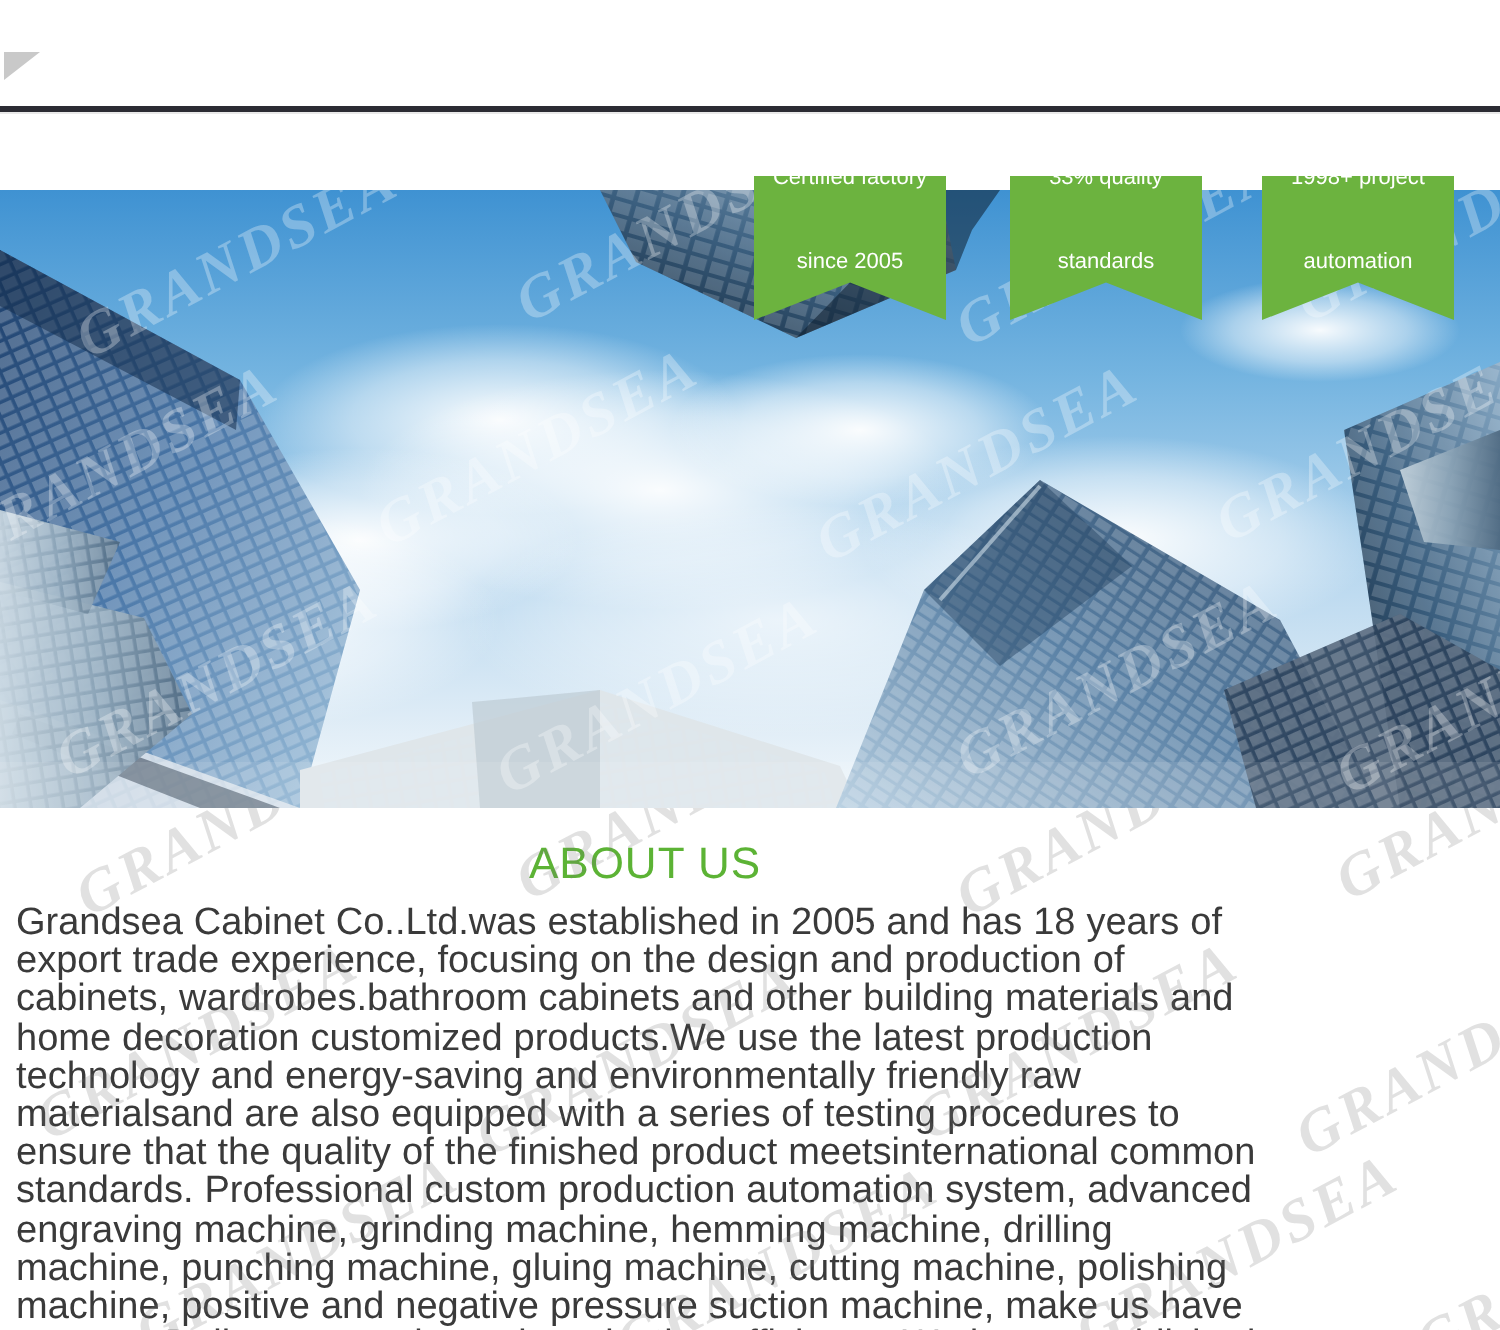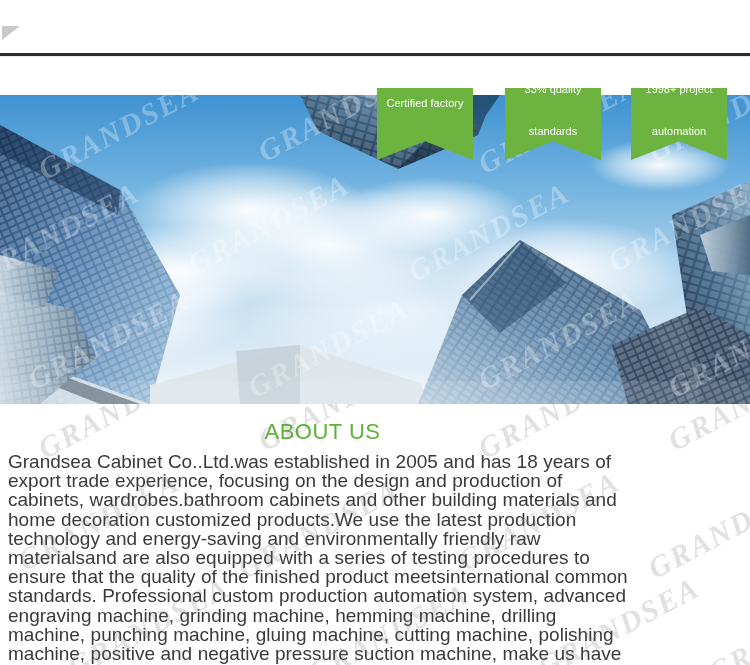--- a/index.html
+++ b/index.html
@@ -240,20 +240,21 @@
       <div class="wm" style="left:240px; top:236px;">GRANDSEA</div>
       <div class="wm" style="left:470px; top:228px;">GRANDSEA</div>
       <div class="wm" style="left:660px; top:236px;">GRANDSEA</div>
     </div>
   </div>
 
   <div class="badges">
     <div class="badge" id="badge-0">
       <span>
         <span>Certified factory</span><br>
+        <span>since 2005</span>
       </span>
     </div>
     <div class="badge" id="badge-1">
       <span>
         <span>33% quality</span><br>
         <span>standards</span>
       </span>
     </div>
     <div class="badge" id="badge-2">
       <span>

